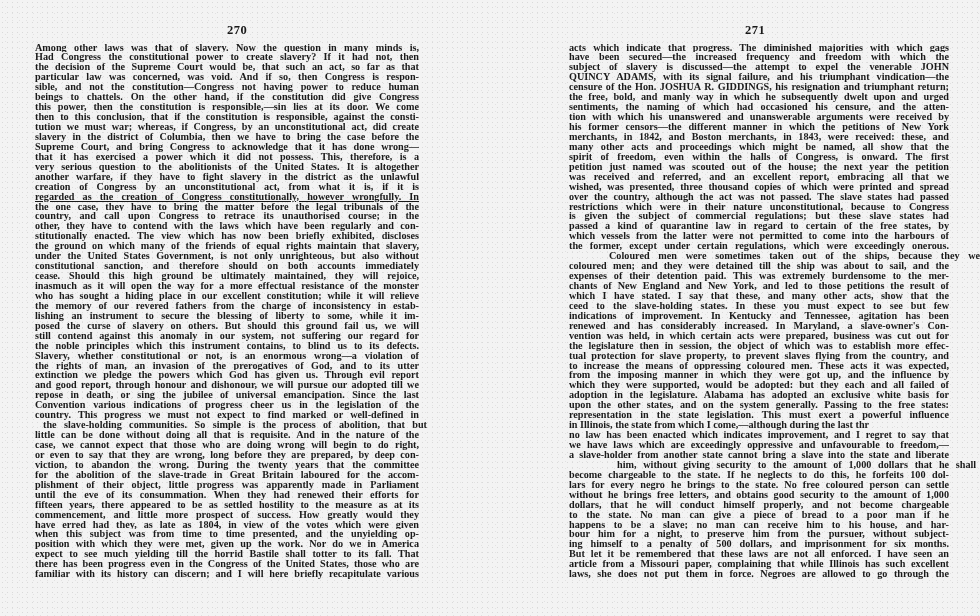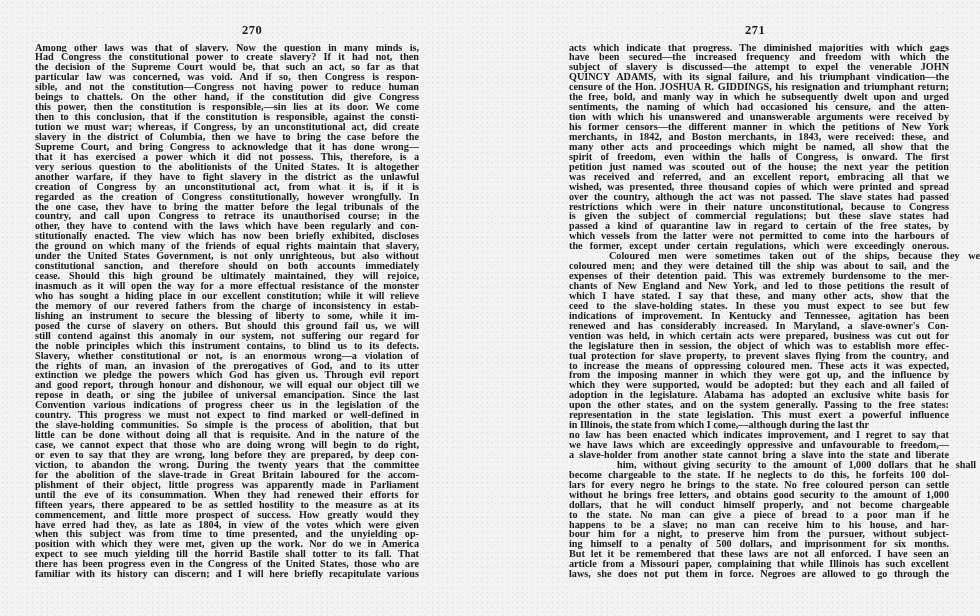--- a/index.html
+++ b/index.html
@@ -18,21 +18,21 @@
   .page {
     position: absolute; top: 0; height: 616px;
   }
   .page-left  { left: 0;   width: 490px; }
   .page-right { left: 490px; width: 490px; }
   .page-number {
     position: absolute; top: 23px;
     font-size: 12.5px; font-weight: bold; letter-spacing: 0.5px;
     text-align: center;
   }
-  .page-left .page-number  { left: 227px; width: 50px; }
+  .page-left .page-number  { left: 212px; width: 50px; }
   .page-right .page-number { left: 240px; width: 50px; }
   .text-block {
     position: absolute; top: 42.5px;
   }
   .page-left .text-block  { left: 35px;  width: 384px; }
   .page-right .text-block { left: 79px;  width: 380px; }
   .line {
     display: block;
     height: 9.95px;
     line-height: 9.95px;
@@ -58,44 +58,44 @@
       <span class="line" style="display: block; width: 384px;">beings to chattels.  On the other hand, if the constitution did give Congress</span>
       <span class="line" style="display: block; width: 384px;">this power, then the constitution is responsible,—sin lies at its door.  We come</span>
       <span class="line" style="display: block; width: 384px;">then to this conclusion, that if the constitution is responsible, against the consti-</span>
       <span class="line" style="display: block; width: 384px;">tution we must war; whereas, if Congress, by an unconstitutional act, did create</span>
       <span class="line" style="display: block; width: 384px;">slavery in the district of Columbia, then we have to bring the case before the</span>
       <span class="line" style="display: block; width: 384px;">Supreme Court, and bring Congress to acknowledge that it has done wrong—</span>
       <span class="line" style="display: block; width: 384px;">that it has exercised a power which it did not possess.  This, therefore, is a</span>
       <span class="line" style="display: block; width: 384px;">very serious question to the abolitionists of the United States.  It is altogether</span>
       <span class="line" style="display: block; width: 384px;">another warfare, if they have to fight slavery in the district as the unlawful</span>
       <span class="line" style="display: block; width: 384px;">creation of Congress by an unconstitutional act, from what it is, if it is</span>
-      <span class="line" style="display: block; width: 384px;">regarded as the creation of Congress constitutionally, however wrongfully.  In</span>
+      <span class="line" style="display: block; width: 384px; text-decoration: underline;">regarded as the creation of Congress constitutionally, however wrongfully.  In</span>
       <span class="line" style="display: block; width: 384px;">the one case, they have to bring the matter before the legal tribunals of the</span>
       <span class="line" style="display: block; width: 384px;">country, and call upon Congress to retrace its unauthorised course; in the</span>
       <span class="line" style="display: block; width: 384px;">other, they have to contend with the laws which have been regularly and con-</span>
       <span class="line" style="display: block; width: 384px;">stitutionally enacted.  The view which has now been briefly exhibited, discloses</span>
       <span class="line" style="display: block; width: 384px;">the ground on which many of the friends of equal rights maintain that slavery,</span>
       <span class="line" style="display: block; width: 384px;">under the United States Government, is not only unrighteous, but also without</span>
       <span class="line" style="display: block; width: 384px;">constitutional sanction, and therefore should on both accounts immediately</span>
       <span class="line" style="display: block; width: 384px;">cease.  Should this high ground be ultimately maintained, they will rejoice,</span>
       <span class="line" style="display: block; width: 384px;">inasmuch as it will open the way for a more effectual resistance of the monster</span>
       <span class="line" style="display: block; width: 384px;">who has sought a hiding place in our excellent constitution; while it will relieve</span>
       <span class="line" style="display: block; width: 384px;">the memory of our revered fathers from the charge of inconsistency in estab-</span>
       <span class="line" style="display: block; width: 384px;">lishing an instrument to secure the blessing of liberty to some, while it im-</span>
       <span class="line" style="display: block; width: 384px;">posed the curse of slavery on others.  But should this ground fail us, we will</span>
       <span class="line" style="display: block; width: 384px;">still contend against this anomaly in our system, not suffering our regard for</span>
       <span class="line" style="display: block; width: 384px;">the noble principles which this instrument contains, to blind us to its defects.</span>
       <span class="line" style="display: block; width: 384px;">Slavery, whether constitutional or not, is an enormous wrong—a violation of</span>
       <span class="line" style="display: block; width: 384px;">the rights of man, an invasion of the prerogatives of God, and to its utter</span>
       <span class="line" style="display: block; width: 384px;">extinction we pledge the powers which God has given us.  Through evil report</span>
-      <span class="line" style="display: block; width: 384px;">and good report, through honour and dishonour, we will equal our object till we</span>
+      <span class="line" style="display: block; width: 384px;">and good report, through honour and dishonour, we will pursue our adopted till we</span>
       <span class="line" style="display: block; width: 384px;">repose in death, or sing the jubilee of universal emancipation.  Since the last</span>
       <span class="line" style="display: block; width: 384px;">Convention various indications of progress cheer us in the legislation of the</span>
       <span class="line" style="display: block; width: 384px;">country.  This progress we must not expect to find marked or well-defined in</span>
-      <span class="line" style="display: block; width: 384px;">the slave-holding communities.  So simple is the process of abolition, that but</span>
+      <span class="line" style="display: block; width: 384px; margin-left: 8px;">the slave-holding communities.  So simple is the process of abolition, that but</span>
       <span class="line" style="display: block; width: 384px;">little can be done without doing all that is requisite.  And in the nature of the</span>
       <span class="line" style="display: block; width: 384px;">case, we cannot expect that those who are doing wrong will begin to do right,</span>
       <span class="line" style="display: block; width: 384px;">or even to say that they are wrong, long before they are prepared, by deep con-</span>
       <span class="line" style="display: block; width: 384px;">viction, to abandon the wrong.  During the twenty years that the committee</span>
       <span class="line" style="display: block; width: 384px;">for the abolition of the slave-trade in Great Britain laboured for the accom-</span>
       <span class="line" style="display: block; width: 384px;">plishment of their object, little progress was apparently made in Parliament</span>
       <span class="line" style="display: block; width: 384px;">until the eve of its consummation.  When they had renewed their efforts for</span>
       <span class="line" style="display: block; width: 384px;">fifteen years, there appeared to be as settled hostility to the measure as at its</span>
       <span class="line" style="display: block; width: 384px;">commencement, and little more prospect of success.  How greatly would they</span>
       <span class="line" style="display: block; width: 384px;">have erred had they, as late as 1804, in view of the votes which were given</span>

